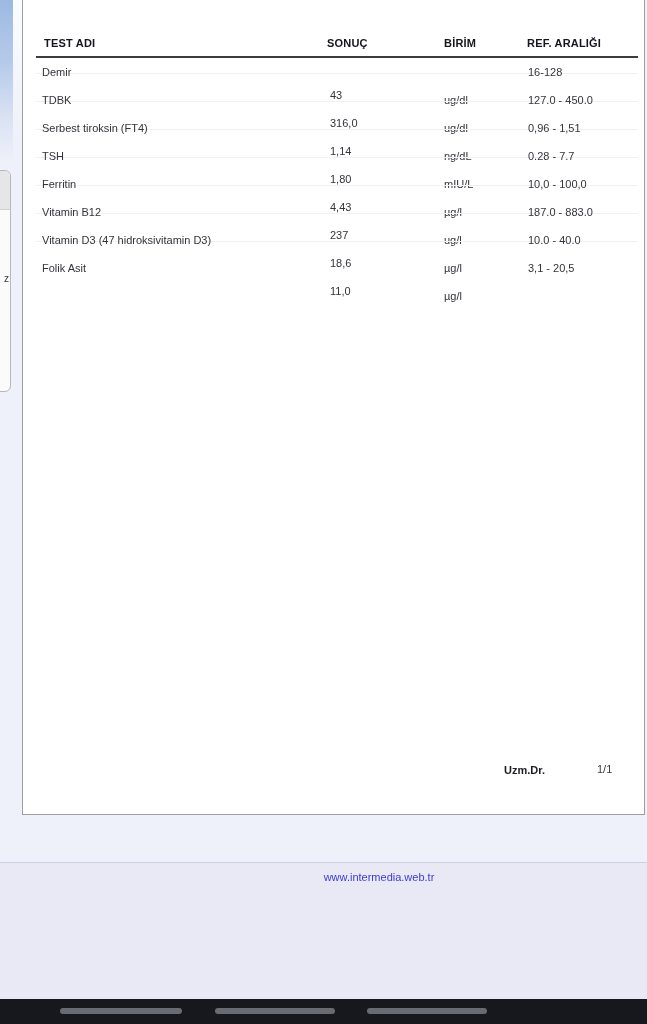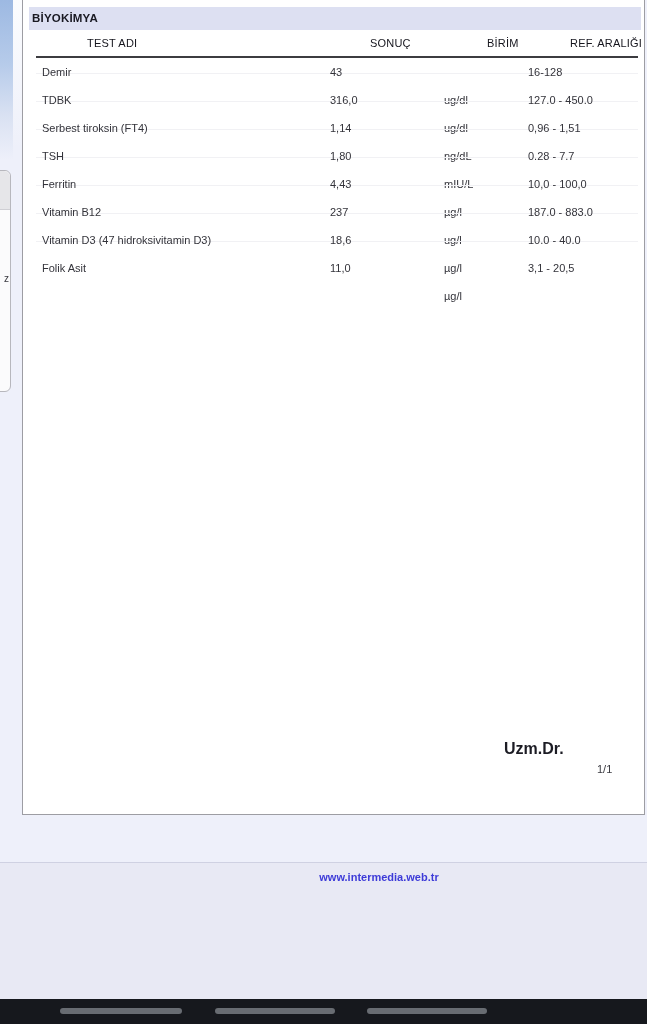--- a/index.html
+++ b/index.html
@@ -35,68 +35,67 @@
     position:absolute; left:22px; top:-2px; width:623px; height:817px;
     background:#ffffff; border:1px solid #9d9da3;
   }
   .section-band {
     position:absolute; left:6px; right:3px; top:8px; height:23px;
     background:#dde0f2; color:#191922;
     font-size:11.5px; font-weight:bold; line-height:23px;
     padding-left:3px; letter-spacing:.2px;
   }
   .th { position:absolute; top:34px; height:20px; line-height:20px;
-        font-size:11px; font-weight:normal; color:#15151d; letter-spacing:.2px;margin-left:43px; }
+        font-size:11px; font-weight:bold; color:#15151d; letter-spacing:.2px; }
   .th-test   { left:21px; }
   .th-result { left:304px; }
   .th-unit   { left:421px;text-align:right; }
   .th-ref    { left:504px; }
   .head-rule { position:absolute; left:13px; top:57px; width:602px; height:2px; background:#3c3c40; }
   .t-row {
     position:absolute; left:13px; width:602px; height:16px;
     border-bottom:1px solid #f1f1f4;
     font-size:11px; color:#33333a;
   }
   .t-row span { position:absolute; line-height:28px; white-space:nowrap; }
   .c-test   { left:6px; }
-  .c-result { left:294px; }
+  .c-result { left:294px;margin-top:23px; }
   .c-unit   { left:408px; top:4px;margin-top:24px; }
   .c-ref    { left:492px; }
-  .sign-label { position:absolute; left:481px; top:740px; height:20px; line-height:20px;
-                font-size:16px; font-weight:bold; color:#1c1c24; }
+  .sign-label { position:absolute; left:481px; top:761px; height:20px; line-height:20px;
+                font-size:11px; font-weight:bold; color:#1c1c24; }
   .page-num   { position:absolute; left:574px; top:760px; height:20px; line-height:20px;
                 font-size:11px; color:#3a3a40; }
   
   .footer-divider { position:absolute; left:0; top:862px; width:647px; height:1px; background:#cfd1e2; }
   .footer-band { position:absolute; left:0; top:863px; width:647px; height:136px; background:#e8e9f4; }
   .footer-line {
     position:absolute; left:0; right:0; top:869px; height:16px;
     display:flex; justify-content:center; padding-left:90px;
     font-size:11px; line-height:16px; color:#9a9aab; white-space:nowrap;
   }
-  .footer-link { color:#3d3bd8; font-weight:bold; text-decoration:none; margin-left:21px; }
+  .footer-link { color:#3d3bd8; font-weight:normal; text-decoration:none; margin-left:21px; }
   
   .system-bar { position:absolute; left:0; top:999px; width:647px; height:25px; background:#16181d; }
   .taskbar-pill { position:absolute; top:9px; height:6px; border-radius:3px; background:#686c72; }
   .pill-1 { left:60px;  width:122px; }
   .pill-2 { left:215px; width:120px; }
   .pill-3 { left:367px; width:120px; }
 </style>
 </head>
 <body>
 
 <div class="left-blue-strip"></div>
 <div class="left-gutter-light"></div>
 <div class="left-cutoff-card">
   <div class="cut-header"></div>
   <span class="cut-text">z</span>
 </div>
 
 <div class="report-card">
-  <div class="section-band">BİYOKİMYA</div>
 
   <span class="th th-test">TEST ADI</span>
   <span class="th th-result">SONUÇ</span>
   <span class="th th-unit">BİRİM</span>
   <span class="th th-ref">REF. ARALIĞI</span>
   <div class="head-rule"></div>
 
   <div class="t-row" style="top:59px">
     <span class="c-test">Demir</span>
     <span class="c-result">43</span>

